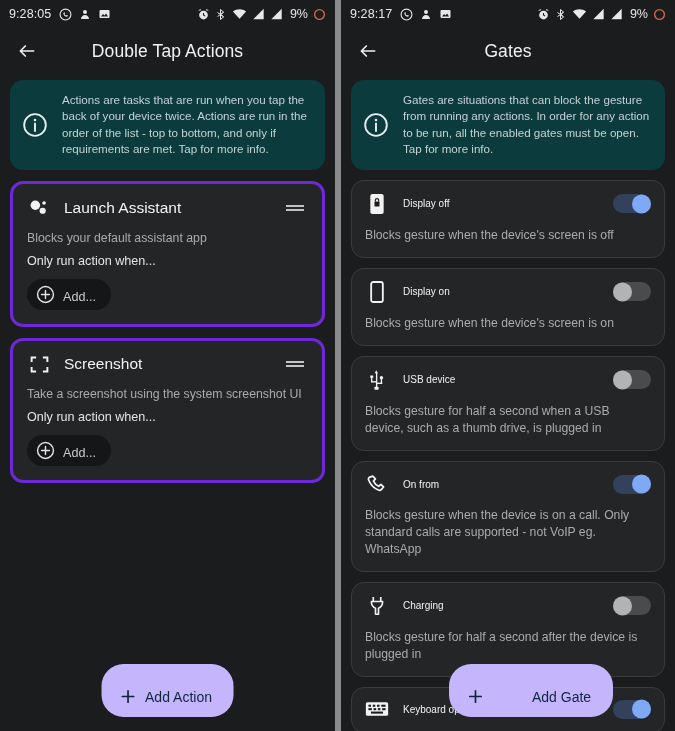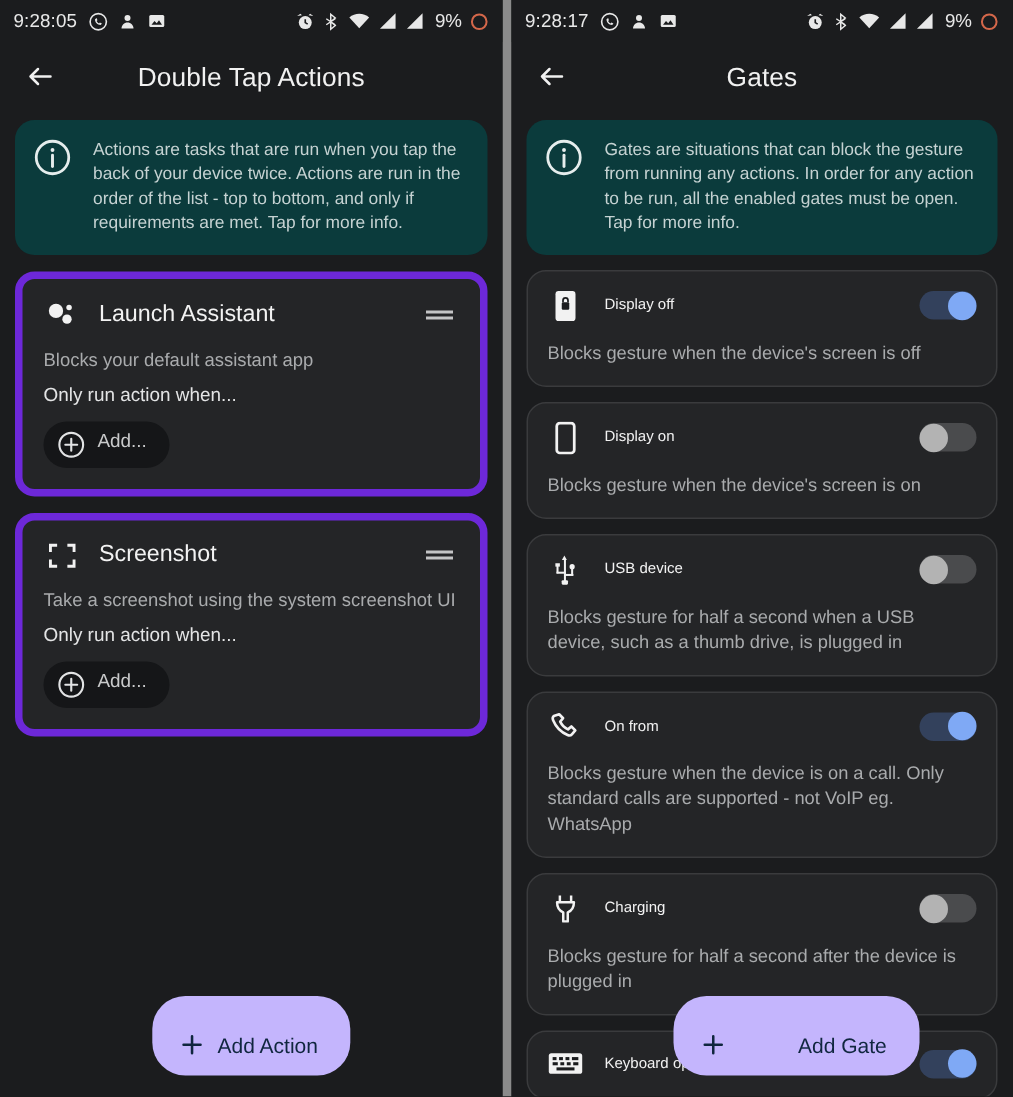--- a/index.html
+++ b/index.html
@@ -46,51 +46,51 @@
     position: absolute; left: 0; right: 0; text-align: center;
     color: #f1f1f1; font-size: 17.5px; font-weight: 500;
     pointer-events: none; letter-spacing: .1px;
   }
 
   
   .banner {
     margin: 6px 10px 0 10px;
     background: #0b3b3c;
     border-radius: 13px;
-    display: flex; align-items: flex-start;
+    display: flex; align-items: center;
     padding: 12px 14px 12px 12px;
     gap: 14px;
     cursor: pointer;
   }
   .banner-icon { flex: 0 0 26px; }
   .banner-text {
     color: #c5d2d2; font-size: 11.6px; line-height: 16.4px;
   }
 
   
   .card {
     margin: 11px 10px 0 10px;
     background: #242527;
-    border: 5px solid #6d28d9;
+    border: 3px solid #6d28d9;
     border-radius: 13px;
     padding: 13px 14px 14px 14px;
   }
   .card-head { display: flex; align-items: center; gap: 13px; }
   .card-icon { flex: 0 0 24px; display:flex; align-items:center; justify-content:center;}
   .card-title { color: #f2f2f2; font-size: 15.5px; font-weight: 500; }
   .drag-handle { margin-left: auto; cursor: grab; padding: 4px; }
   .card-desc {
     color: #a9abad; font-size: 12.3px; margin-top: 12px;
   }
   .card-cond {
     color: #e3e4e5; font-size: 12.6px; margin-top: 9px;
   }
   .add-chip {
     margin-top: 11px;
-    display: inline-flex; align-items: flex-start; gap: 8px;
+    display: inline-flex; align-items: flex-end; gap: 8px;
     background: #151618; border-radius: 17px;
     padding: 6px 15px 6px 9px;
     cursor: pointer;
   }
   .add-chip-label { color: #c9cacb; font-size: 12.6px; }
 
   
   .gate {
     margin: 10px 10px 0 10px;
     background: #242527;

